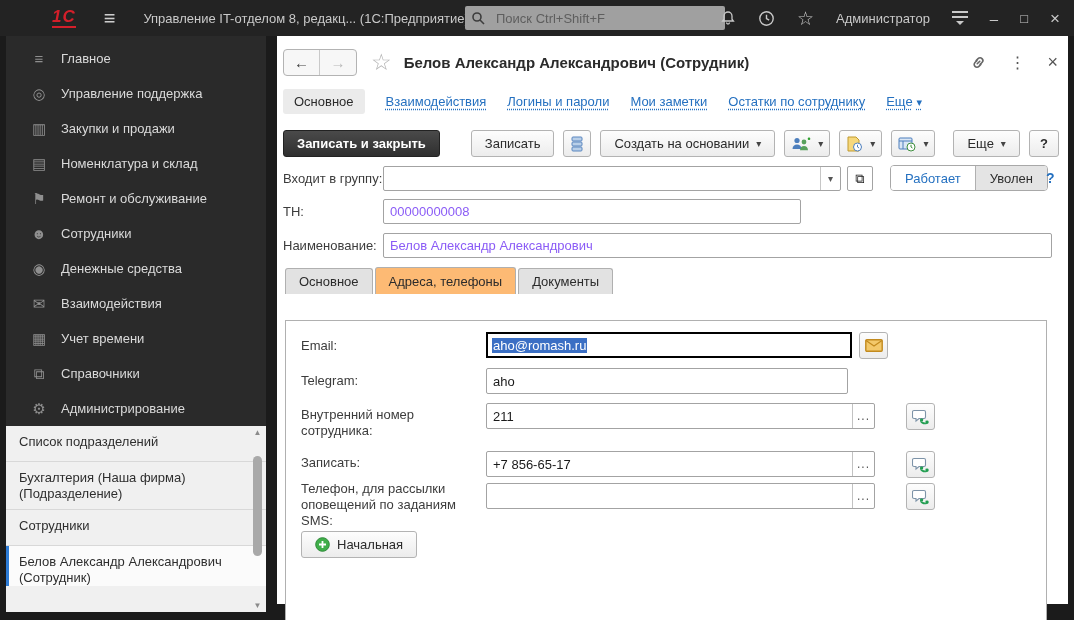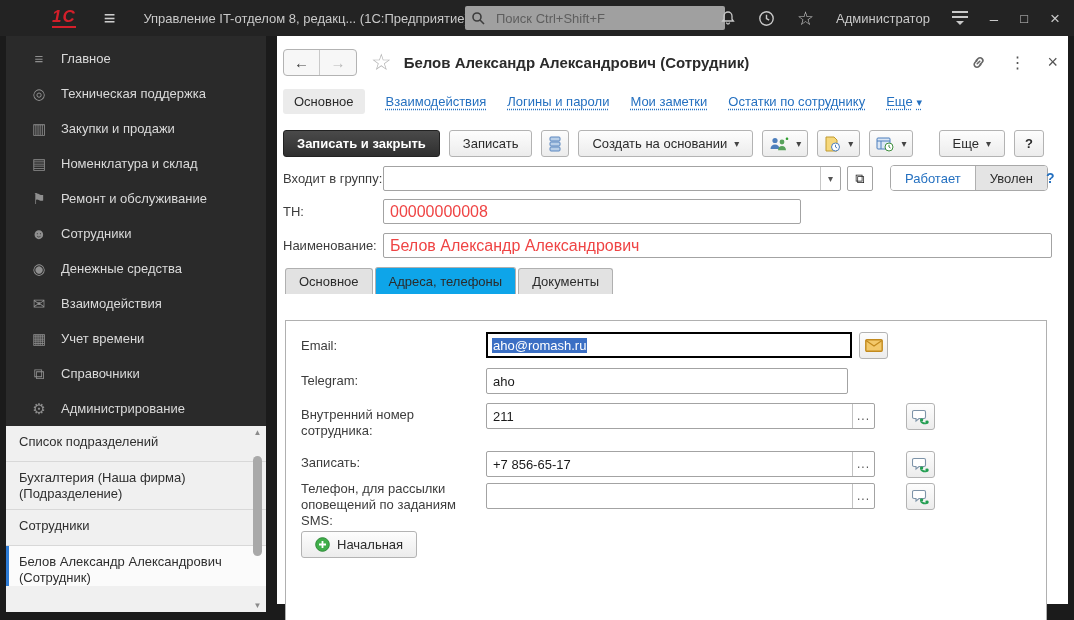--- a/index.html
+++ b/index.html
@@ -55,39 +55,39 @@
   .fh-right .ic { color:#555; font-size:15px; cursor:pointer; display:flex; align-items:center; }
 
   .navlinks { position:absolute; left:6px; top:52px; height:26px; display:flex; align-items:center; gap:21px; font-size:13px; }
   .chip { background:#ebebeb; border-radius:3px; padding:5px 11px; color:#2b2b2b; cursor:pointer; }
   .nlink { color:#2470c0; text-decoration:underline dotted; text-underline-offset:3px; cursor:pointer; white-space:nowrap; }
   .nlink .car { color:#2470c0; font-size:11px; margin-left:4px; }
 
   .toolbar { position:absolute; left:6px; top:94px; right:24px; height:27px; display:flex; align-items:center; gap:9px; }
   .btn { height:27px; border:1px solid #b3b3b3; border-radius:3px; background:linear-gradient(#fdfdfd,#ececec); font-size:13px; color:#2b2b2b; padding:0 13px; display:flex; align-items:center; gap:7px; cursor:pointer; white-space:nowrap; }
   .btn .car { font-size:10px; color:#444; }
-  .btn.primary { background:linear-gradient(#4a4a4a,#2f2f2f); border-color:#222; color:#fff; font-weight:bold; margin-right:0; }
+  .btn.primary { background:linear-gradient(#4a4a4a,#2f2f2f); border-color:#222; color:#fff; font-weight:bold; margin-right:22px; }
   .btn.iconbtn { padding:0 6px; }
   .btn.help { padding:0 10px; font-weight:bold; }
   .tb-spacer { flex:1; }
 
   .frow { position:absolute; left:6px; font-size:13px; color:#3c3c3c; }
   .frow label { position:absolute; left:0; top:5px; white-space:nowrap; }
   .field { position:absolute; height:25px; border:1px solid #a3a3a3; border-radius:2px; background:#fff; font-size:13px; color:#1a1a1a; }
-  .field input { width:100%; height:100%; border:none; outline:none; background:transparent; font-size:16px; color:#ef4444; font-family:"Liberation Sans",sans-serif; padding:0 6px; }
+  .field input { width:100%; height:100%; border:none; outline:none; background:transparent; font-size:13px; color:#8b5cf6; font-family:"Liberation Sans",sans-serif; padding:0 6px; }
   .combo-car { position:absolute; right:26px; top:0; bottom:0; width:20px; display:flex; align-items:center; justify-content:center; color:#555; font-size:10px; cursor:pointer; }
   .seg { position:absolute; display:flex; height:26px; border:1px solid #a8a8a8; border-radius:4px; overflow:hidden; font-size:13px; }
   .seg .on  { background:#fff; color:#2470c0; padding:0 14px; display:flex; align-items:center; border-right:1px solid #b0b0b0; cursor:pointer; }
   .seg .off { background:#e4e4e4; color:#2e2e2e; padding:0 14px; display:flex; align-items:center; cursor:pointer; }
   .qmark { position:absolute; color:#2470c0; font-weight:bold; font-size:14px; cursor:pointer; }
 
   
   .tabs { position:absolute; left:8px; top:231px; display:flex; align-items:flex-end; height:27px; }
   .tab { height:26px; padding:0 13px; display:flex; align-items:center; font-size:13px; color:#2b2b2b; background:#e2e2e2; border:1px solid #b0b0b0; border-bottom:none; border-radius:3px 3px 0 0; margin-right:2px; cursor:pointer; }
-  .tab.active { background:#0ea5e9; height:27px; position:relative; z-index:3; }
+  .tab.active { background:#fdba74; height:27px; position:relative; z-index:3; }
   .panel { position:absolute; left:8px; top:257px; width:762px; height:304px; border:1px solid #b0b0b0; background:#fff; z-index:2;margin-top:27px; }
   .prow label { position:absolute; left:15px; font-size:13px; color:#3c3c3c; width:185px; line-height:16px; }
   .pfield { position:absolute; left:200px; height:26px; border:1px solid #a3a3a3; border-radius:2px; font-size:13px; }
   .pfield input { width:100%; height:100%; border:none; outline:none; background:transparent; font-size:13px; color:#1a1a1a; font-family:"Liberation Sans",sans-serif; padding:0 6px; }
   .pfield.focused { border:2px solid #000; border-radius:0; }
   .pfield .selval { display:inline-block; margin:4px 0 0 4px; background:#3b6fc4; color:#fff; padding:0 1px; font-size:13px; }
   .dots { position:absolute; right:0; top:0; bottom:0; width:22px; border-left:1px solid #c2c2c2; color:#555; font-size:12px; display:flex; align-items:center; justify-content:center; cursor:pointer; letter-spacing:1px; }
   .sqbtn { position:absolute; width:29px; height:27px; border:1px solid #b3b3b3; border-radius:3px; background:linear-gradient(#fdfdfd,#ececec); display:flex; align-items:center; justify-content:center; cursor:pointer; }
   .addbtn { position:absolute; left:15px; top:210px; }
 
@@ -137,21 +137,21 @@
   </div>
 
   <div class="sidebar">
     <div class="menu">
       <div class="m-item">
           <span class="mi-icon">≡</span>
           <span class="mi-label">Главное</span>
         </div>
       <div class="m-item">
           <span class="mi-icon">◎</span>
-          <span class="mi-label">Техническая поддержка</span>
+          <span class="mi-label">Управление поддержка</span>
         </div>
       <div class="m-item">
           <span class="mi-icon">▥</span>
           <span class="mi-label">Закупки и продажи</span>
         </div>
       <div class="m-item">
           <span class="mi-icon">▤</span>
           <span class="mi-label">Номенклатура и склад</span>
         </div>
       <div class="m-item">

